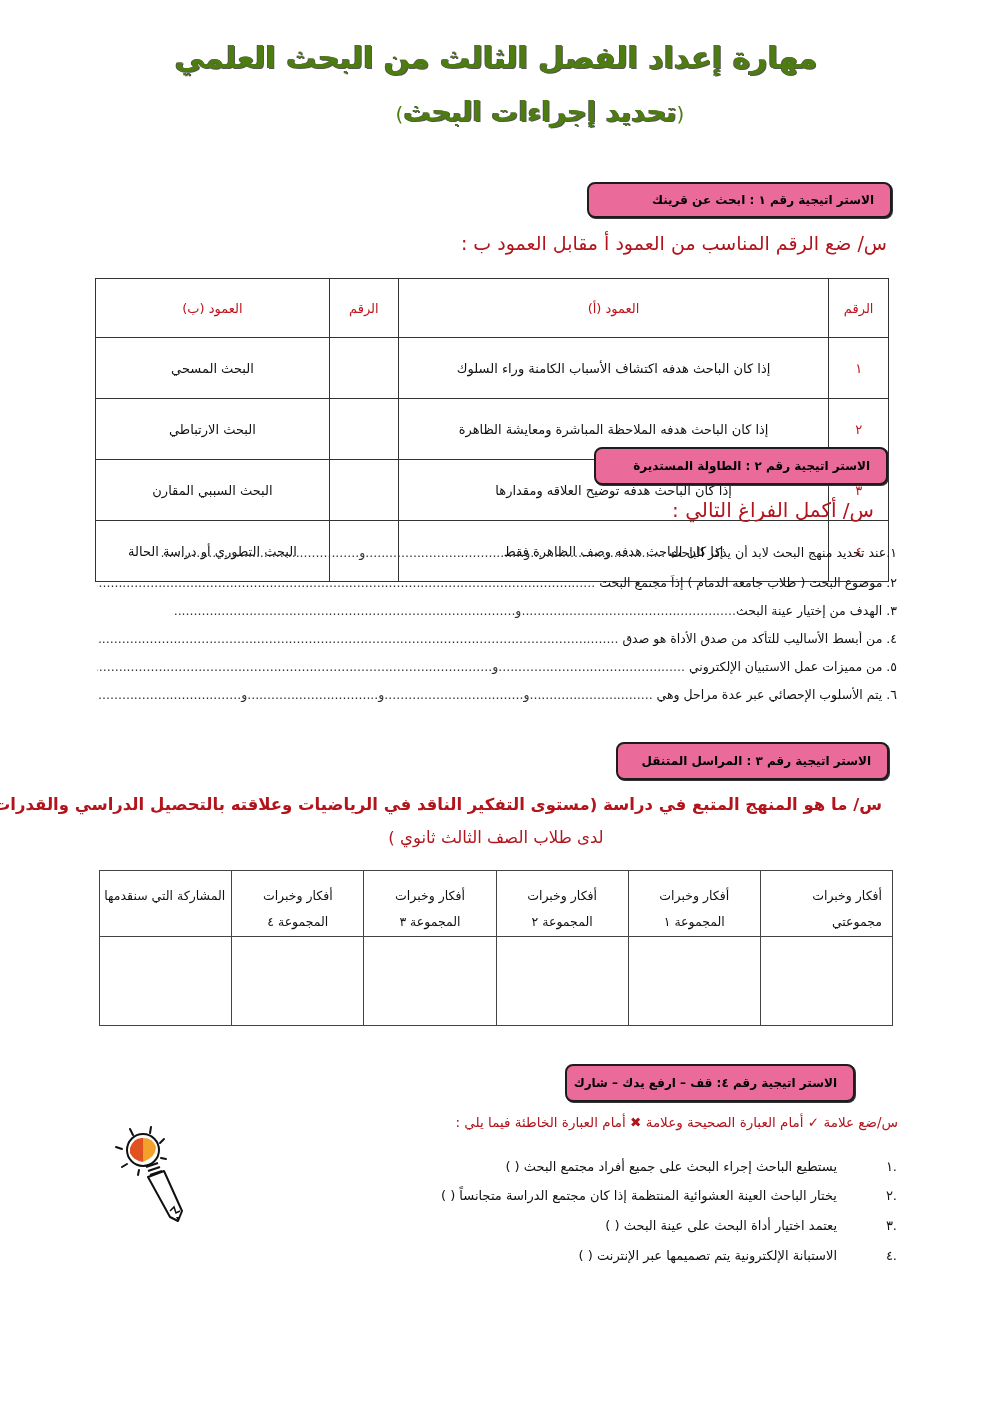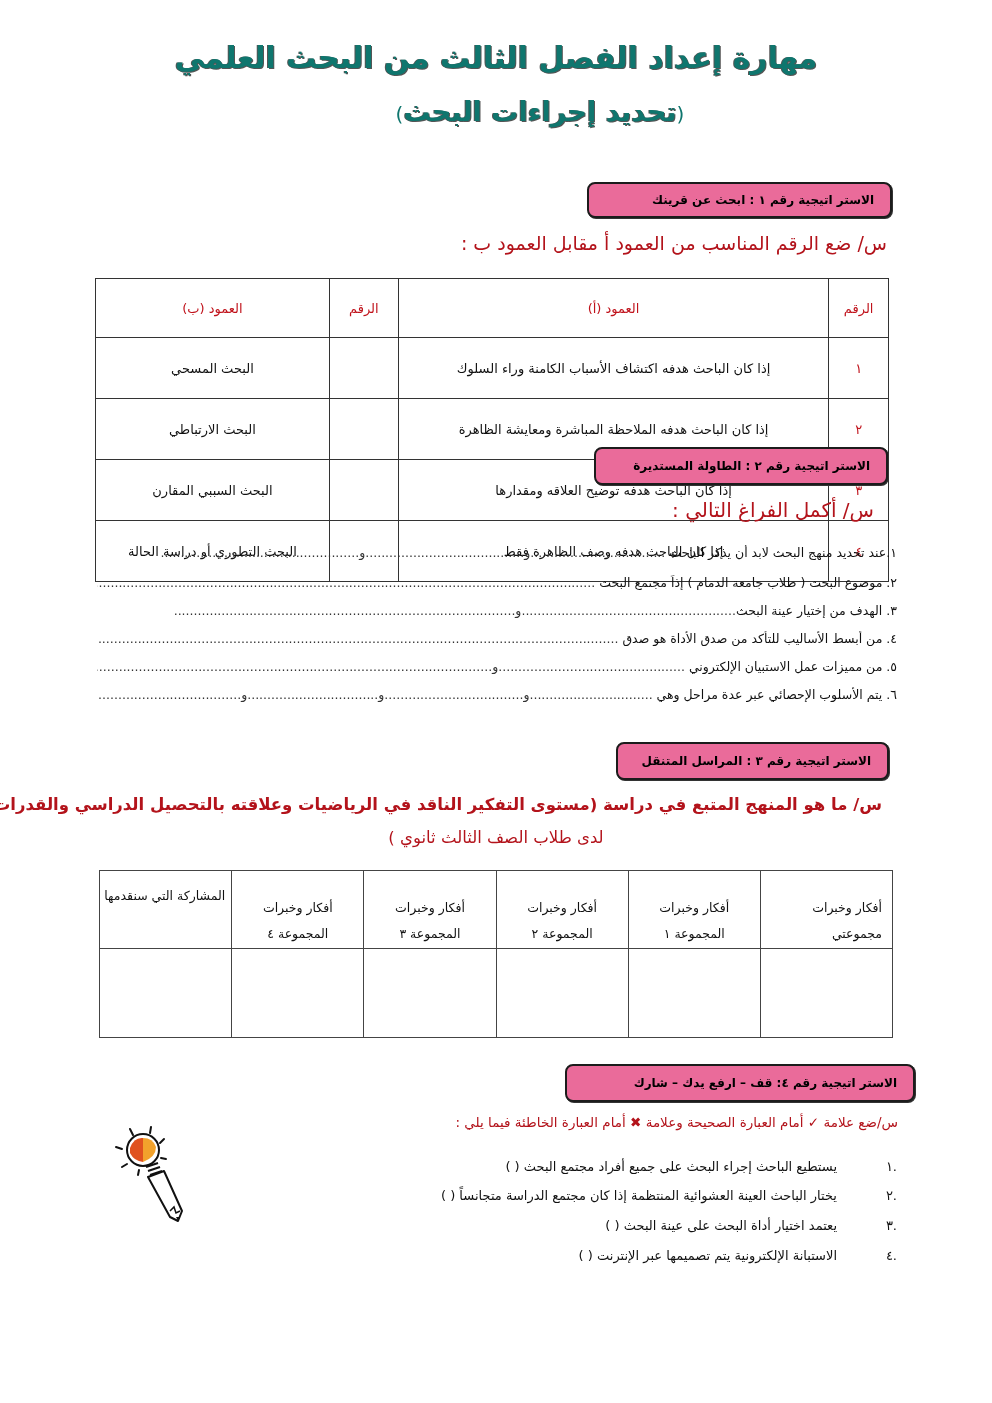--- a/index.html
+++ b/index.html
@@ -6,21 +6,21 @@
     body {
       width: 992px; height: 1403px; position: relative; overflow: hidden;
       font-family: "DejaVu Sans", sans-serif; color: #111;
       direction: rtl;
     }
 
     
     .main-title {
       position: absolute; left: 0; width: 992px; text-align: center;
       font-family: "DejaVu Sans", sans-serif; font-weight: bold;
-      color: #0f766e; letter-spacing: 1px;
+      color: #4d7c0f; letter-spacing: 1px;
       text-shadow: 1px 1px 0 #555, -1px 0 0 #555;
     }
     .title-1 { top: 40px; font-size: 30px; }
     .title-2 { top: 96px; font-size: 27px; margin-left: 44px; }
     .title-2 .paren { font-size: 20px; font-weight: normal; text-shadow: none; }
 
     
     .strategy {
       position: absolute; background: #ea6b9a; border: 2px solid #1c1c1c;
       border-radius: 8px; box-sizing: border-box;
@@ -58,21 +58,21 @@
 
     
     table.groups {
       position: absolute; left: 99px; top: 870px; width: 794px;
       border-collapse: collapse; font-size: 12.5px;
     }
     table.groups td {
       border: 1px solid #444; text-align: center; vertical-align: top;
       width: 16.66%;
     }
-    table.groups tr.hdr td { height: 62px; padding-top: 24px; line-height: 26px; box-sizing: border-box; }
+    table.groups tr.hdr td { height: 62px; padding-top: 12px; line-height: 26px; box-sizing: border-box; }
     table.groups tr.body td { height: 86px; }
     table.groups tr.hdr td:first-child { text-align: right; padding-right: 10px; }
     table.groups tr.hdr td:last-child { text-align: right; padding-right: 6px; padding-top: 12px; }
 
     
     .tf-item {
       position: absolute; font-size: 13px; white-space: nowrap; color: #111;
     }
     .tf-num { position: absolute; right: 95px; }
     .tf-text { position: absolute; right: 155px; }
@@ -174,21 +174,21 @@
     <td></td>
     <td></td>
     <td></td>
     <td></td>
     <td></td>
     <td></td>
   </tr>
 </tbody>
   </table>
 
-<div class="strategy" style="left:565px; top:1064px; width:350px; height:38px;">
+<div class="strategy" style="left:565px; top:1064px; width:290px; height:38px;">
   <span>الاستر اتيجية رقم ٤: قف – ارفع يدك – شارك</span>
 </div>
 <div class="question" style="right:94px; top:1114px; font-size:13.5px; white-space:nowrap;">
   <span>س/ضع علامة</span>
   <span class="check-mark">✓</span>
   <span>أمام العبارة الصحيحة وعلامة</span>
   <span class="x-mark">✖</span>
   <span>أمام العبارة الخاطئة فيما يلي :</span>
 </div>
 

